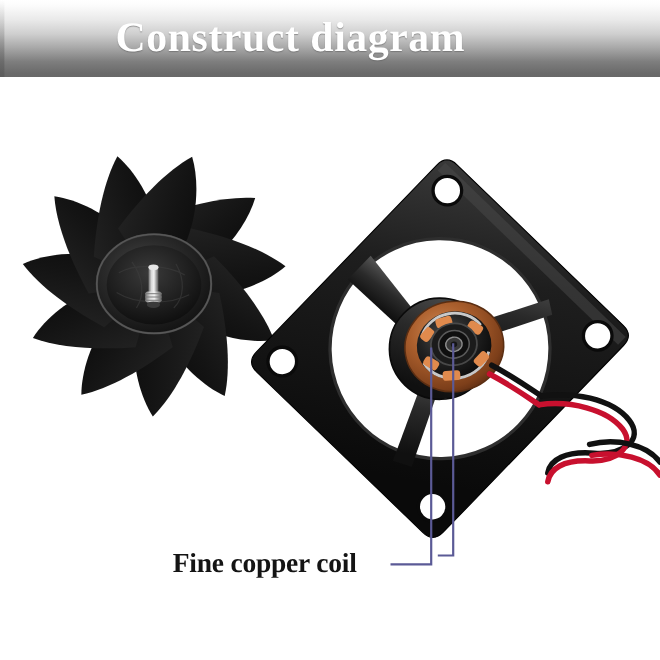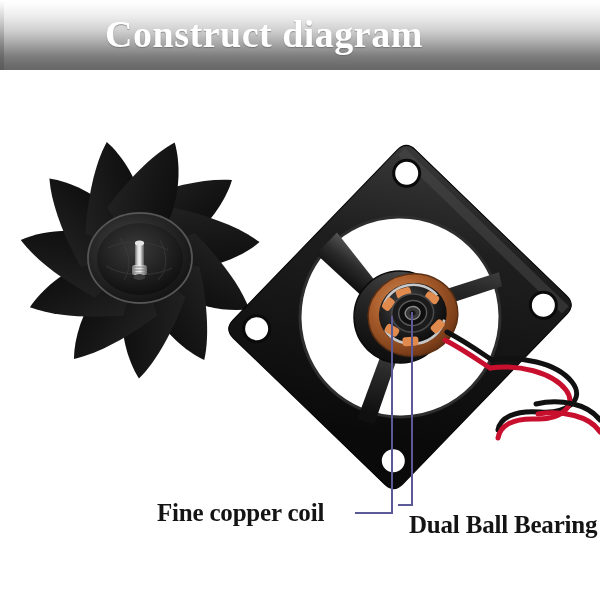--- a/index.html
+++ b/index.html
@@ -332,15 +332,14 @@
 
       <g fill="none" stroke="#5b5a96" stroke-width="2">
         <path d="M 392 316 L 392 513 L 355 513"></path>
         <path d="M 412 312 L 412 505 L 398 505"></path>
       </g>
     </svg>
   </div>
 
   <div class="callout-label" id="callout-coil-label">Fine copper coil</div>
 
-  <div class="callout-label" id="callout-bearing-label">Dual Ball Bearing</div>
 
 </div>
 
 </body></html>

